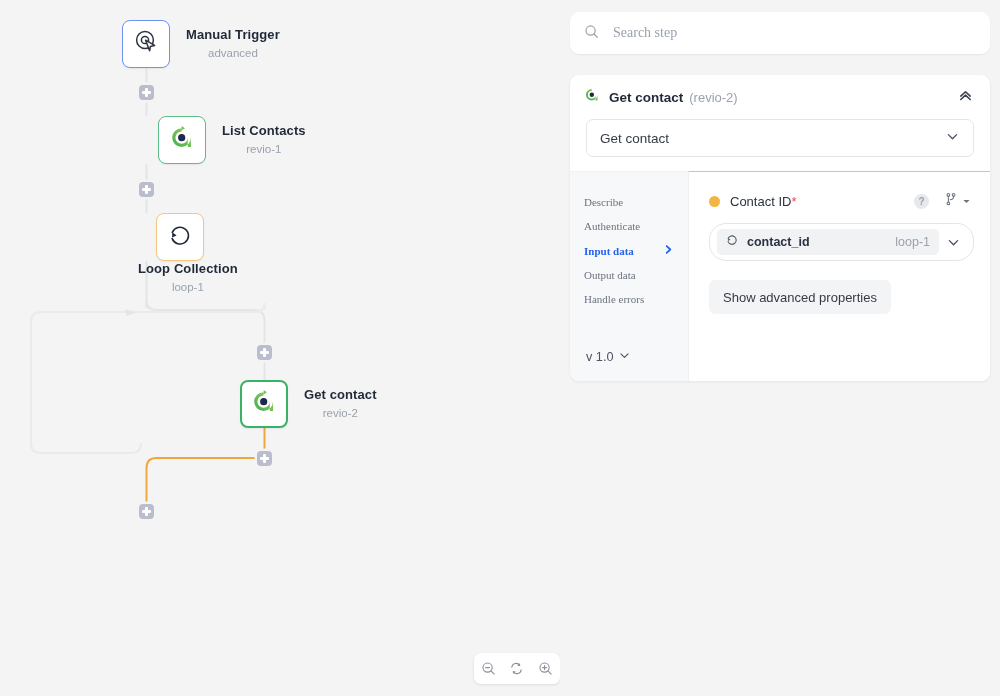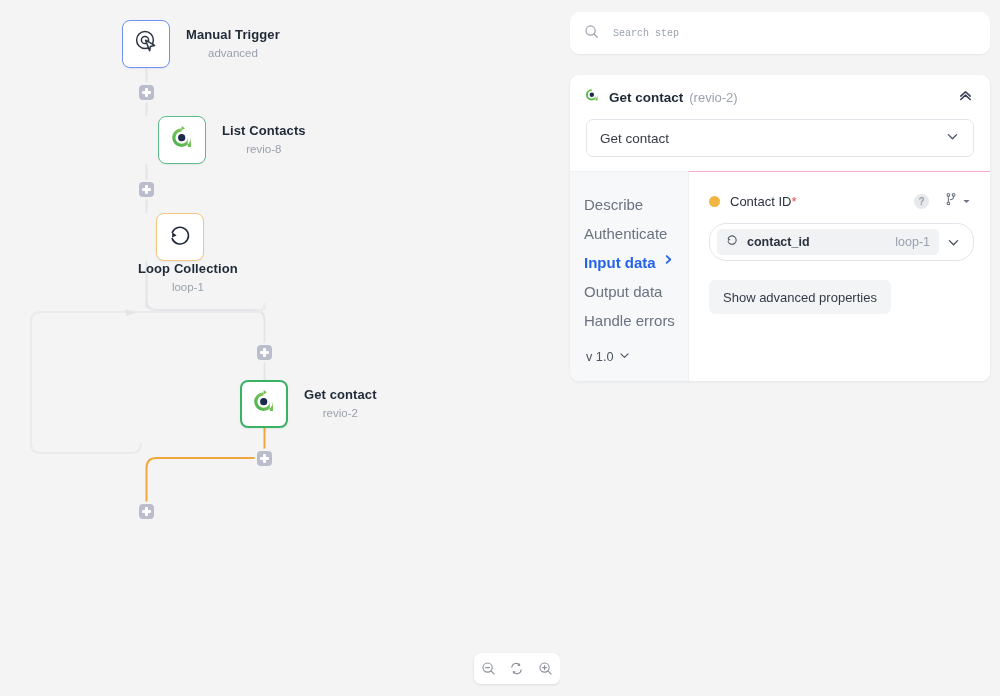--- a/index.html
+++ b/index.html
@@ -84,22 +84,22 @@
     margin-top: 12px;
     height: 42px;
     background: #ffffff;
     border-radius: 9px;
     box-shadow: 0 1px 2px rgba(16,24,40,.06);
     display: flex; align-items: center;
     padding: 0 14px;
   }
   .search-box input {
     border: none; outline: none;
-    font-family: Liberation Mono, monospace;
-    font-size: 10px; color: #343a46;
+    font-family: Liberation Serif, serif;
+    font-size: 14px; color: #343a46;
     background: transparent;
     margin-left: 12px; width: 100%;
   }
   .search-box input::placeholder { color: #9aa1ad; }
 
   .step-card {
     margin-top: 21px;
     background: #ffffff;
     border-radius: 9px;
     box-shadow: 0 1px 3px rgba(16,24,40,.07);
@@ -134,24 +134,25 @@
   .step-body { display: flex; min-height: 210px; }
 
   .nav {
     width: 118px;
     background: #f7f8f9;
     padding: 18px 0 0 14px;
     display: flex; flex-direction: column;
     border-top: 1px solid #eef0f2;
   }
   .nav-item {
-    font-size: 15px; color: #6b7280;
+    font-size: 11px; color: #6b7280;
     padding: 6px 0; cursor: pointer;
-    display: flex; align-items: flex-start;
+    display: flex; align-items: center;
     white-space: nowrap;
+    font-family: Liberation Serif, serif;
   }
   .nav-item.active { color: #2563eb; font-weight: 700; }
   .nav-item .chev { margin-left: auto; margin-right: 14px; font-size: 11px; }
   .nav-spacer { flex: 1; }
   .version {
     font-size: 12.7px; color: #4b5563;
     padding: 6px 0 16px 2px;
     display: flex; align-items: center; gap: 4px;
     cursor: pointer;
   }
@@ -281,21 +282,21 @@
               </linearGradient>
             </defs>
             <path d="M22 12.6 A9.4 9.4 0 1 1 12.6 3.2 L12.6 6.4 A6.2 6.2 0 1 0 18.8 12.6 L18.8 22 L22 22 Z" fill="url(#rv1)"></path>
             <path d="M12.6 1 L12.6 5.6 L16 3.3 Z" fill="#7bc25a"></path>
             <circle cx="12.7" cy="12.7" r="3.6" fill="#1b2a4a"></circle>
           </svg>
         </span>
       </div>
       <div class="node-text">
         <div class="node-title">List Contacts</div>
-        <div class="node-sub">revio-8</div>
+        <div class="node-sub">revio-1</div>
       </div>
     </div>
 
     <div class="node" style="left:122px; top:213px;flex-direction:column;">
       <div class="node-box loop">
         <span>
           <svg width="28" height="28" viewBox="0 0 28 28" fill="none" xmlns="http://www.w3.org/2000/svg">
             <path d="M6.3 11.4 A8.4 8.4 0 1 1 6.2 17.6" stroke="#1f2937" stroke-width="1.6" fill="none" stroke-linecap="round"></path>
             <path d="M6.4 11.2 L6.0 16.6 L10.6 14.4 Z" fill="#1f2937"></path>
           </svg>

